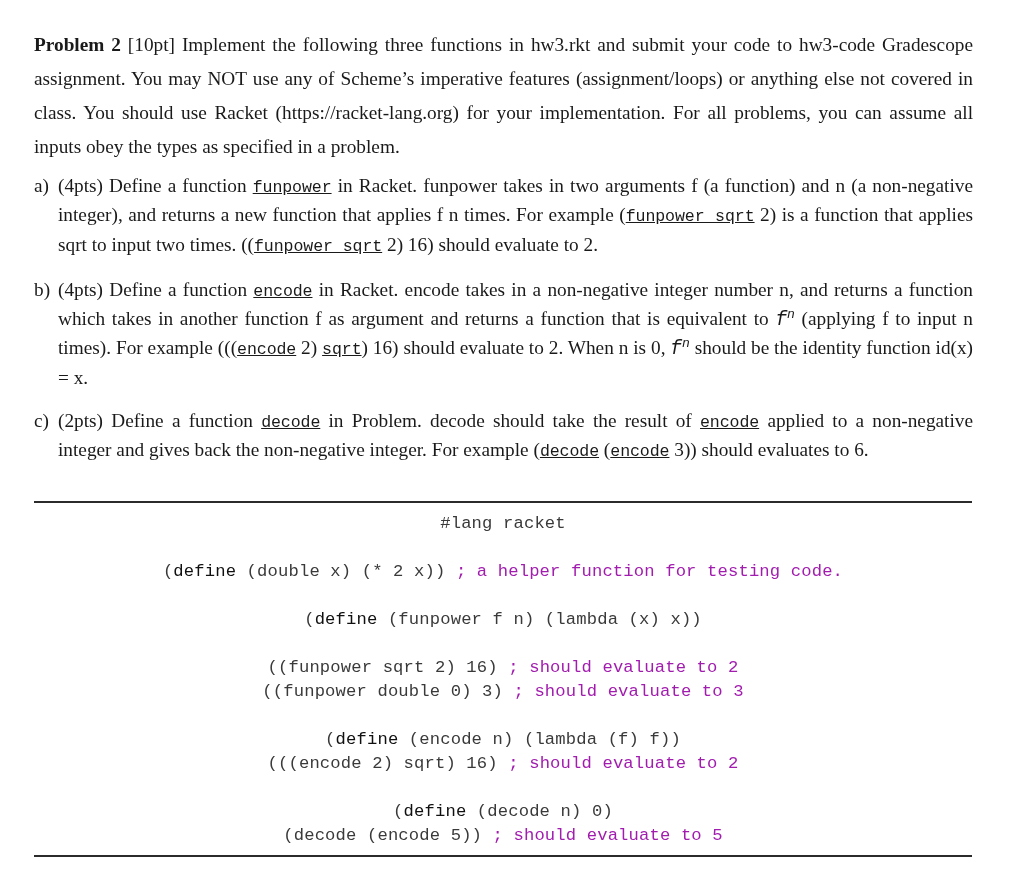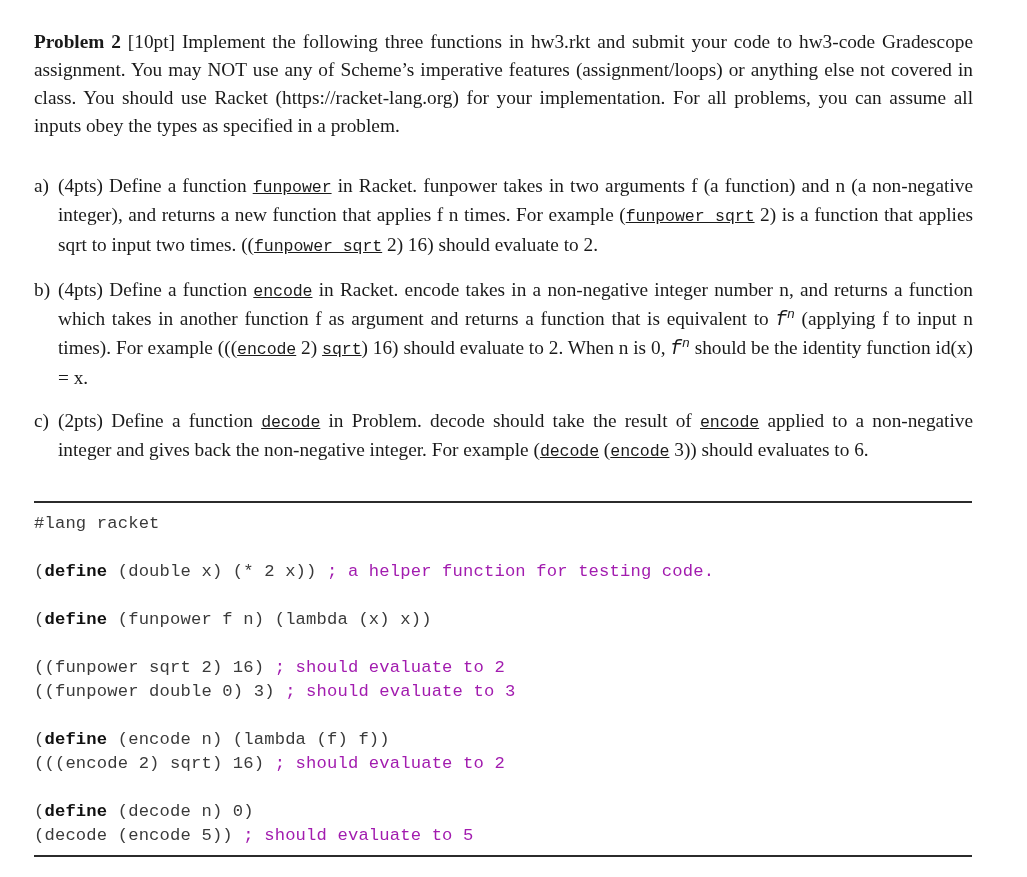--- a/index.html
+++ b/index.html
@@ -23,21 +23,21 @@
     padding: 0;
   }
 
   
   .intro {
     position: absolute;
     left: 34px;
     top: 9px;
     width: 939px;
     font-size: 19.3px;
-    line-height: 28px;
+    line-height: 34px;
     text-align: justify;
     text-justify: inter-word;
     hyphens: none;
   }
   .intro b { font-weight: bold; }
 
   
   .problem-list {
     position: absolute;
     left: 34px;
@@ -99,24 +99,25 @@
   }
   .code-body {
     padding-top: 9px;
     padding-bottom: 7px;
     font-family: "Liberation Mono", "DejaVu Sans Mono", monospace;
     font-size: 17.2px;
     line-height: 24px;
     color: #3a3a3a;
     white-space: pre;
     letter-spacing: 0.15px;
+    text-align: center;
   }
   .code-line { display: block; height: 24px; }
   .code-line.blank { height: 24px; }
-  .kw { font-weight: bold; color: #101010; }
+  .kw { font-weight: normal; color: #101010; }
   .cm { color: #a21caf; }
 </style>
 </head>
 <body>
 
 <div class="page">
 
   <p class="intro"><b>Problem 2</b> <span>[10pt]</span><span> Implement the following three functions in hw3.rkt and submit your code to hw3-code Gradescope assignment.  You may NOT use any of Scheme’s imperative features (assignment/loops) or anything else not covered in class. You should use Racket (https://racket-lang.org) for your implementation. For all problems, you can assume all inputs obey the types as specified in a problem.</span></p>
 
   <div class="problem-list">

